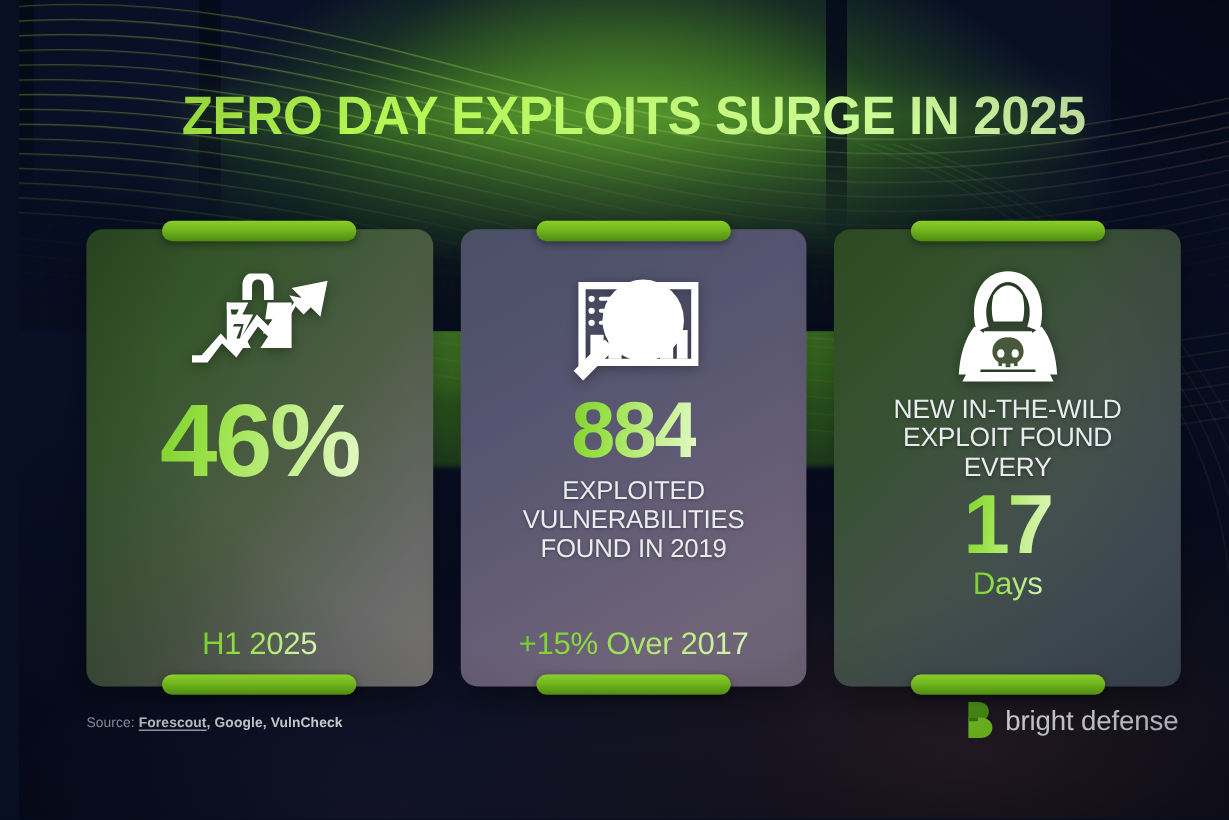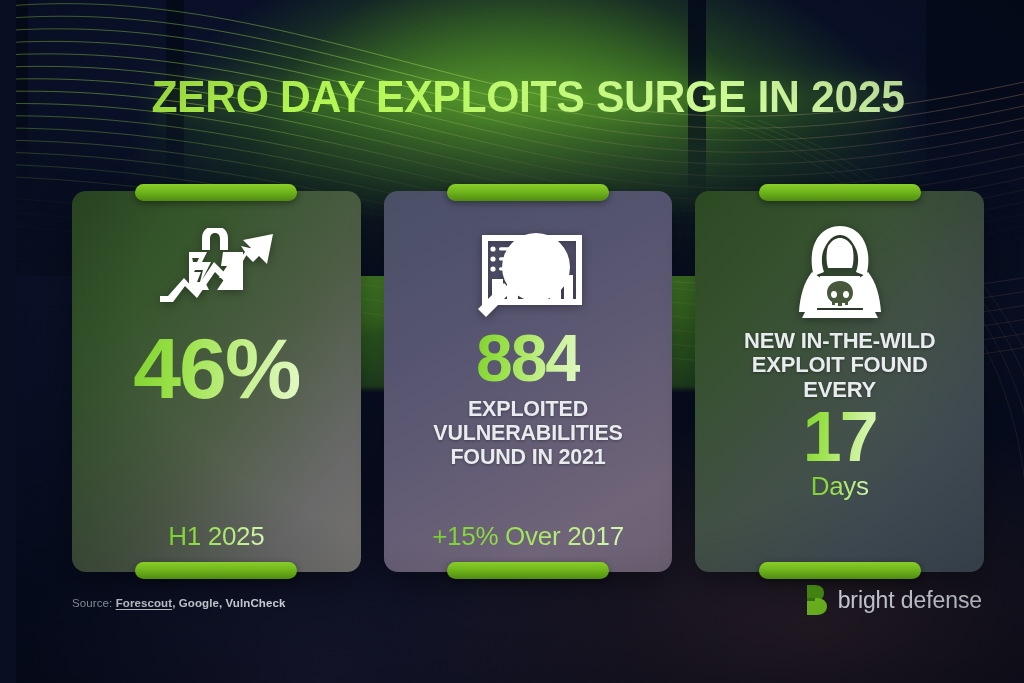--- a/index.html
+++ b/index.html
@@ -166,21 +166,21 @@
     color: transparent;
     -webkit-text-fill-color: transparent;
   }
   .bignum.mid { font-size: 66px; }
   .bignum.small { font-size: 70px; margin-top: 2px; }
 
   .desc {
     margin-top: 8px;
     text-align: center;
     font-size: 22px;
-    font-weight: 700;
+    font-weight: 400;
     line-height: 1.11;
     letter-spacing: -0.2px;
     color: #e9ecef;
     text-shadow: 0 1px 3px rgba(0, 0, 0, .35);
   }
   .desc.c2 { font-size: 21.5px; }
   .desc.c3 { font-size: 22px; margin-top: 2px; }
 
   .subnote {
     margin-top: auto;
@@ -329,21 +329,21 @@
           <rect x="86" y="34" width="11" height="38"></rect>
           <rect x="100" y="48" width="9" height="24"></rect>
           <circle cx="72" cy="40" r="34" fill="#ffffff"></circle>
           <circle cx="72" cy="40" r="28" fill="none" stroke="#ffffff" stroke-width="0"></circle>
           <path d="M48 64 L30 82 L22 90 L14 82 L22 74 L40 56 Z"></path>
         </svg>
       </div>
       <div class="bignum mid">884</div>
       <div class="desc c2" style="white-space: pre-line;">EXPLOITED
 VULNERABILITIES
-FOUND IN 2021</div>
+FOUND IN 2019</div>
       <div class="subnote">+15% Over 2017</div>
       <div class="pill-bottom"></div>
     </div>
 
     <div class="card teal">
       <div class="pill-top"></div>
       <div class="icon-wrap">
         <svg width="112" height="98" viewBox="0 0 112 98" fill="#ffffff">
           <path d="M56 2 C40 2 30 14 28 30 C27 38 28 46 30 52 L40 48 C37 40 37 30 41 23 C45 15 50 11 56 11 C62 11 67 15 71 23 C75 30 75 40 72 48 L82 52 C84 46 85 38 84 30 C82 14 72 2 56 2 Z"></path>
           <path d="M44 22 C48 16 52 14 56 14 C60 14 64 16 68 22 C70 28 70 38 68 44 L44 44 C42 38 42 28 44 22 Z"></path>

